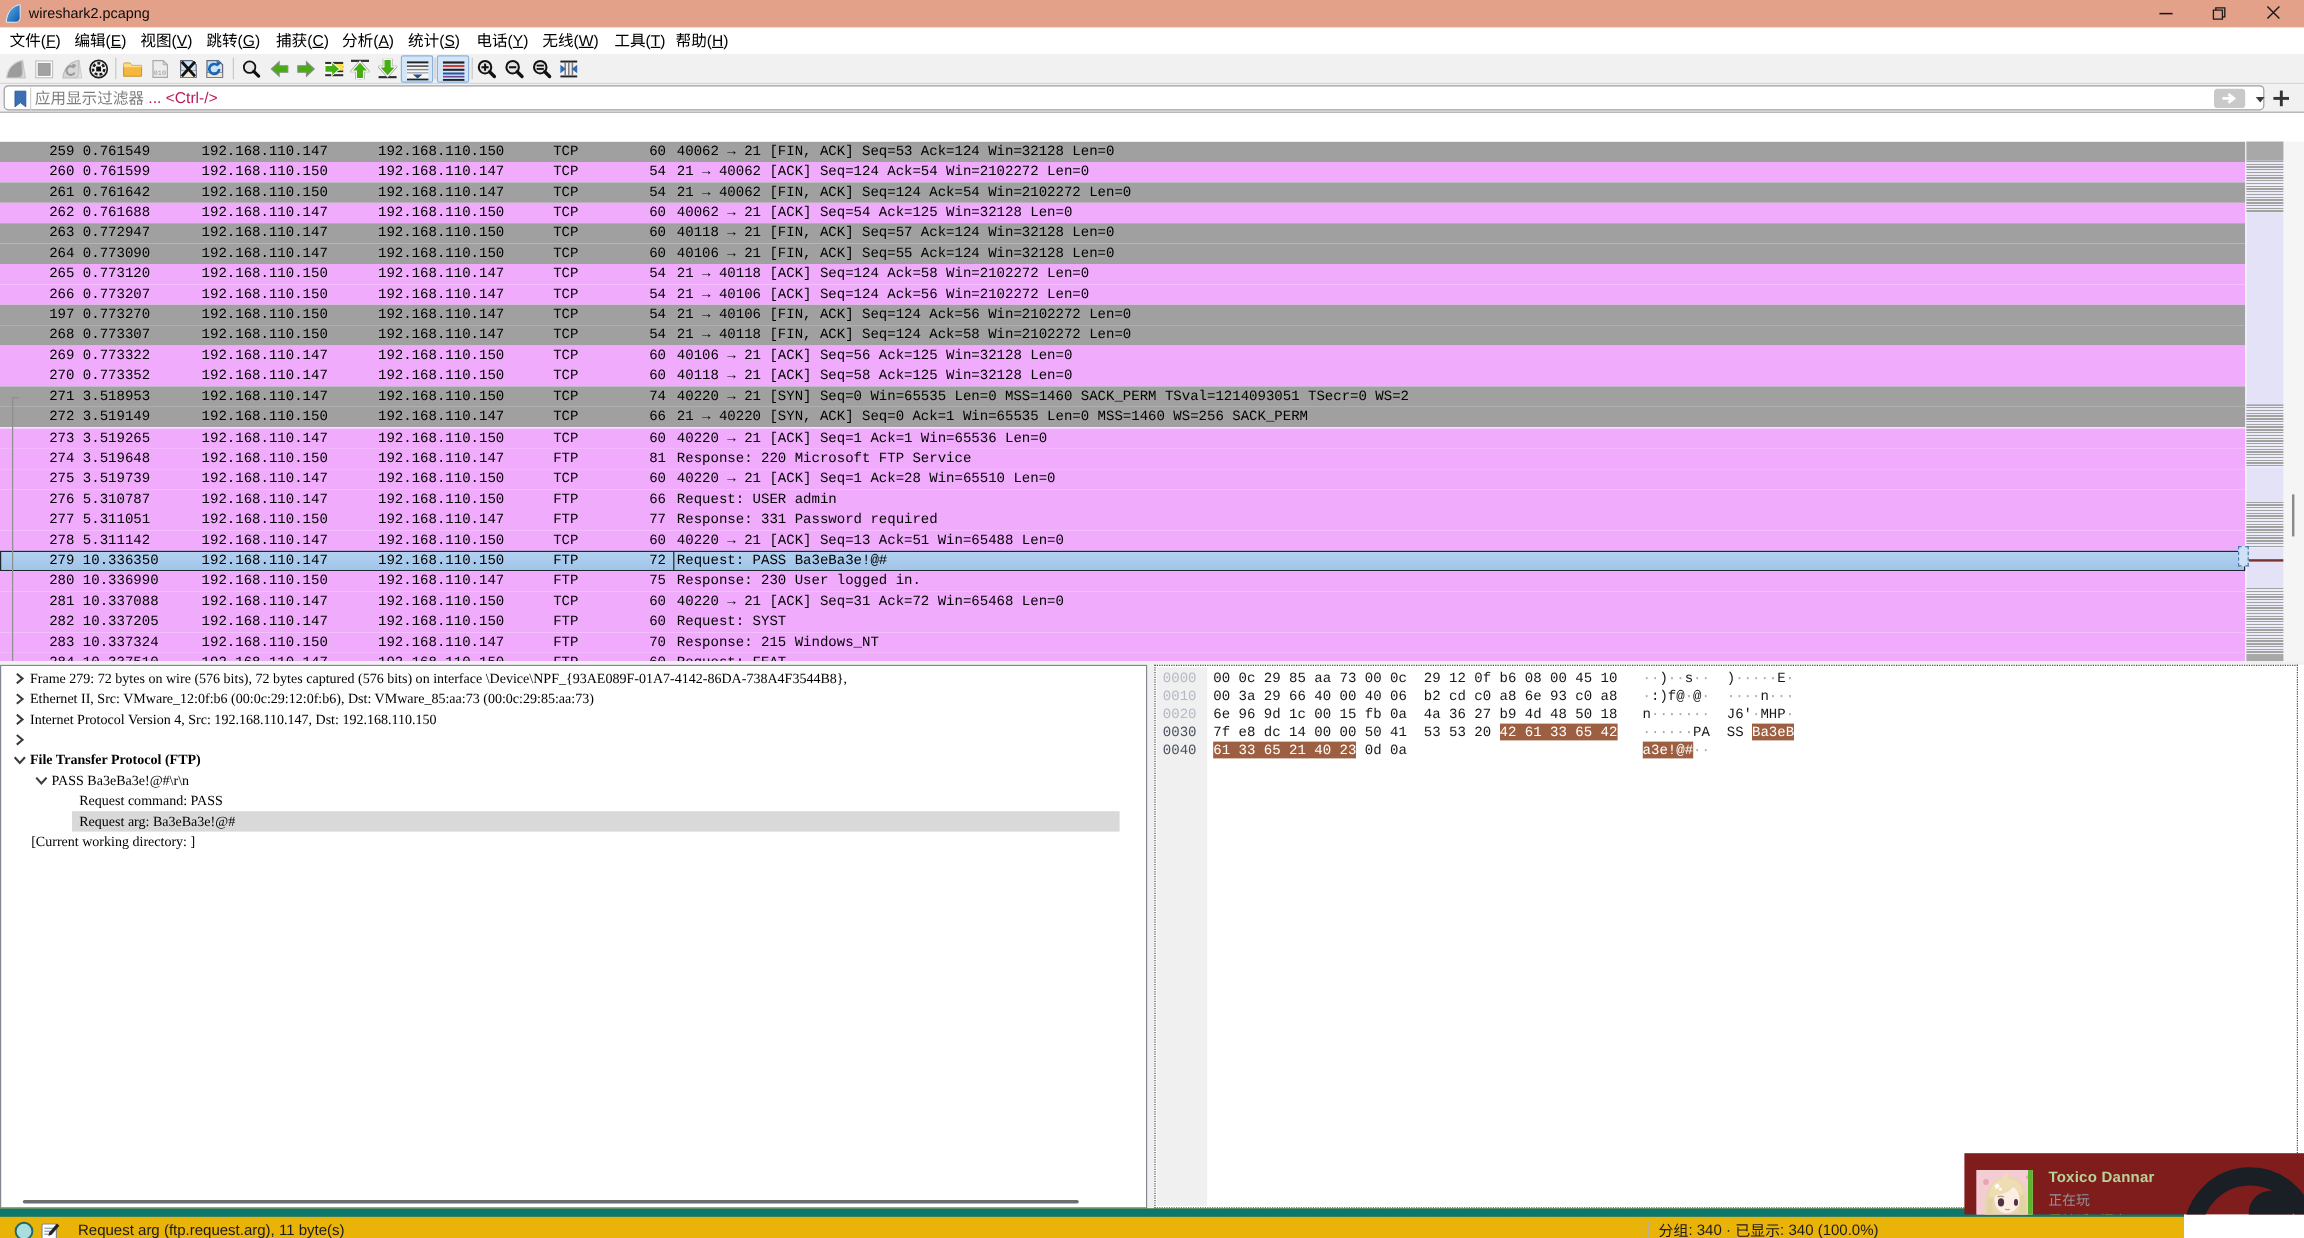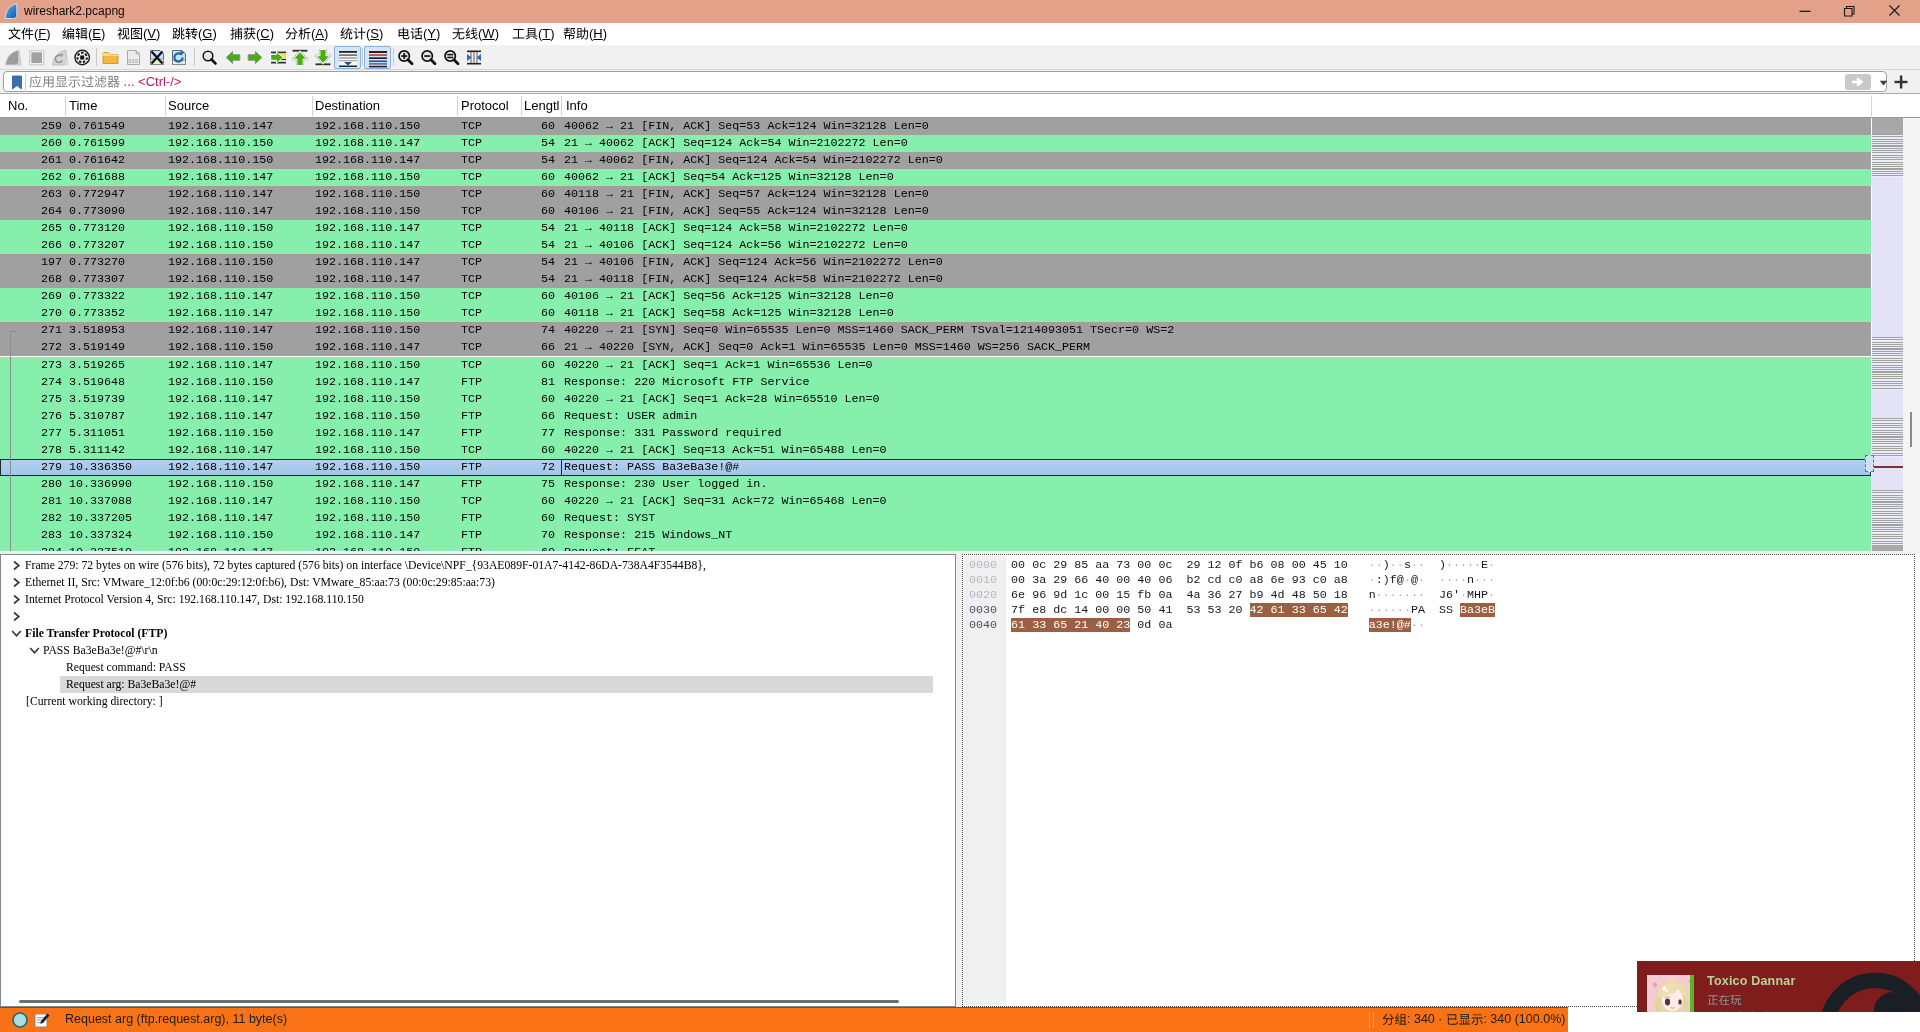--- a/index.html
+++ b/index.html
@@ -23,21 +23,21 @@
 #filterbar{position:absolute;left:0;top:70px;width:1920px;height:24px;background:#f1f1f1;border-bottom:1px solid #ababab}
 #finput > svg{position:absolute;left:7px;top:2px}
 #finput{position:absolute;left:3px;top:1px;width:1884px;height:21px;background:#fff;border:1px solid #9e9e9e;border-radius:4px}
 #fph{position:absolute;left:25px;top:2px;font-size:13px;color:#be185d}
 
 #phead{position:absolute;left:0;top:94px;width:1920px;height:24px;background:#fff;border-bottom:1px solid #999}
 #phead span{position:absolute;top:4px;font-size:13px;color:#000;white-space:nowrap}
 #phead i{position:absolute;top:2px;width:1px;height:20px;background:#d4d4d4}
 .row{position:absolute;left:0;width:1871px;height:17.07px;font-family:"Liberation Mono",monospace;font-size:11.7px;color:#000;line-height:17.1px;white-space:pre}
 .rg{background:#a0a0a0}
-.rl{background:#86efac}
+.rl{background:#f0abfc}
 .rs{background:linear-gradient(#b4d2f0,#9fc3e8);outline:1px solid #20262e;outline-offset:-1px}
 .row span{position:absolute;top:0}
 .cno{left:0;width:62px;text-align:right}
 .ct{left:69px}.cs{left:168px}.cd{left:315px}.cp{left:461px}
 .cl{left:480px;width:75px;text-align:right}
 .ci{left:564px}
 .seltick{position:absolute;left:561px;top:1px;width:1px;height:15px;background:#20262e}
 
 #convline{position:absolute;left:10px;width:1px;background:#8e8e8e}
 #convstub{position:absolute;height:1px;background:#8e8e8e}
@@ -54,21 +54,21 @@
 .dsel{background:#d9d9d9}
 .dchev{position:absolute;top:3px}
 #dhscroll{position:absolute;left:18px;top:445px;width:880px;height:2.5px;background:#6e6e6e;border-radius:2px}
 #hex{position:absolute;left:962px;top:554px;width:953px;height:453px;background:#fff;border:1px dotted #4a4a4a;overflow:hidden}
 #hexoffbg{position:absolute;left:1px;top:1px;width:42px;height:449px;background:#f0f0f0}
 .hline{position:absolute;left:6px;width:940px;height:15px;font-family:"Liberation Mono",monospace;font-size:11.7px;line-height:15px;color:#15171b;white-space:pre}
 .hline b{font-weight:normal;color:#a5aab6}
 .hoff{color:#b4b9c6}.hoffd{color:#4a5160}
 .hl{background:#9d5f42;color:#fff}
 
-#status{position:absolute;left:0;top:1007px;width:1568px;height:25px;background:#f97316;border-top:1px solid #0f766e}
+#status{position:absolute;left:0;top:1007px;width:1820px;height:25px;background:#eab308;border-top:7px solid #0f766e}
 #status .st1{position:absolute;left:65px;top:4px;font-size:12.5px;color:#1c1c1c}
 #status .st2{position:absolute;left:1382px;top:4px;font-size:12.5px;color:#1c1c1c;white-space:nowrap}
 #ssep{position:absolute;left:1369px;top:4px;width:5px;height:16px;border-left:1px solid #b0b0b0;border-right:1px solid #b0b0b0}
 #status svg.sic{position:absolute;top:3px}
 
 #steam{position:absolute;left:1637px;top:961px;width:283px;height:51px;background:#7f1d1d;overflow:hidden}
 #steam .sv1{position:absolute;left:70px;top:13px;font-size:12.5px;font-weight:bold;color:#b9d295;letter-spacing:0.2px}
 #steam .sv2{position:absolute;left:70px;top:33px;font-size:11.5px;color:#8f98a0}
 #steam .sv3{position:absolute;left:70px;top:50px;font-size:11.5px;color:#8fb93b}
 #savatar{position:absolute;left:10px;top:14px;width:47px;height:47px;background:#f4cbd2;overflow:hidden}
@@ -282,36 +282,20 @@
           </svg></div>
         <svg style="position:absolute;left:1875px;top:8px" width="9" height="6" viewBox="0 0 9 6">
           <path d="M0.8,0.8 L8.2,0.8 L4.5,5.4 Z" fill="#3c3c3c"></path>
         </svg>
       </div>
       <svg style="position:absolute;left:1893px;top:4px" width="16" height="16" viewBox="0 0 16 16">
         <rect x="6.9" y="1.5" width="2.4" height="13" fill="#333"></rect>
         <rect x="1.5" y="6.8" width="13" height="2.4" fill="#333"></rect>
       </svg>
     </div>
-    <div id="phead">
-      <span style="left:8px">No.</span>
-      <span style="left:69px">Time</span>
-      <span style="left:168px">Source</span>
-      <span style="left:315px">Destination</span>
-      <span style="left:461px">Protocol</span>
-      <span style="left:524px">Lengtl</span>
-      <span style="left:566px">Info</span>
-      <i style="left:65px"></i>
-      <i style="left:165px"></i>
-      <i style="left:312px"></i>
-      <i style="left:457px"></i>
-      <i style="left:521px"></i>
-      <i style="left:561px"></i>
-      <i style="left:1871px"></i>
-    </div>
     <div id="plistwrap" style="position:absolute;left:0;top:118px;width:1920px;height:433px;overflow:hidden;background:#fff">
       <div class="row rg" style="top:-0.5px"><span class="cno">259</span><span class="ct">0.761549</span><span class="cs">192.168.110.147</span><span class="cd">192.168.110.150</span><span class="cp">TCP</span><span class="cl">60</span><span class="ci">40062 → 21 [FIN, ACK] Seq=53 Ack=124 Win=32128 Len=0</span></div>
 <div class="row rl" style="top:16.6px"><span class="cno">260</span><span class="ct">0.761599</span><span class="cs">192.168.110.150</span><span class="cd">192.168.110.147</span><span class="cp">TCP</span><span class="cl">54</span><span class="ci">21 → 40062 [ACK] Seq=124 Ack=54 Win=2102272 Len=0</span></div>
 <div class="row rg" style="top:33.6px"><span class="cno">261</span><span class="ct">0.761642</span><span class="cs">192.168.110.150</span><span class="cd">192.168.110.147</span><span class="cp">TCP</span><span class="cl">54</span><span class="ci">21 → 40062 [FIN, ACK] Seq=124 Ack=54 Win=2102272 Len=0</span></div>
 <div class="row rl" style="top:50.7px"><span class="cno">262</span><span class="ct">0.761688</span><span class="cs">192.168.110.147</span><span class="cd">192.168.110.150</span><span class="cp">TCP</span><span class="cl">60</span><span class="ci">40062 → 21 [ACK] Seq=54 Ack=125 Win=32128 Len=0</span></div>
 <div class="row rg" style="top:67.8px"><span class="cno">263</span><span class="ct">0.772947</span><span class="cs">192.168.110.147</span><span class="cd">192.168.110.150</span><span class="cp">TCP</span><span class="cl">60</span><span class="ci">40118 → 21 [FIN, ACK] Seq=57 Ack=124 Win=32128 Len=0</span></div>
 <div class="row rg" style="top:84.8px"><span class="cno">264</span><span class="ct">0.773090</span><span class="cs">192.168.110.147</span><span class="cd">192.168.110.150</span><span class="cp">TCP</span><span class="cl">60</span><span class="ci">40106 → 21 [FIN, ACK] Seq=55 Ack=124 Win=32128 Len=0</span></div>
 <div class="row rl" style="top:101.9px"><span class="cno">265</span><span class="ct">0.773120</span><span class="cs">192.168.110.150</span><span class="cd">192.168.110.147</span><span class="cp">TCP</span><span class="cl">54</span><span class="ci">21 → 40118 [ACK] Seq=124 Ack=58 Win=2102272 Len=0</span></div>
 <div class="row rl" style="top:119.0px"><span class="cno">266</span><span class="ct">0.773207</span><span class="cs">192.168.110.150</span><span class="cd">192.168.110.147</span><span class="cp">TCP</span><span class="cl">54</span><span class="ci">21 → 40106 [ACK] Seq=124 Ack=56 Win=2102272 Len=0</span></div>
 <div class="row rg" style="top:136.1px"><span class="cno">197</span><span class="ct">0.773270</span><span class="cs">192.168.110.150</span><span class="cd">192.168.110.147</span><span class="cp">TCP</span><span class="cl">54</span><span class="ci">21 → 40106 [FIN, ACK] Seq=124 Ack=56 Win=2102272 Len=0</span></div>

